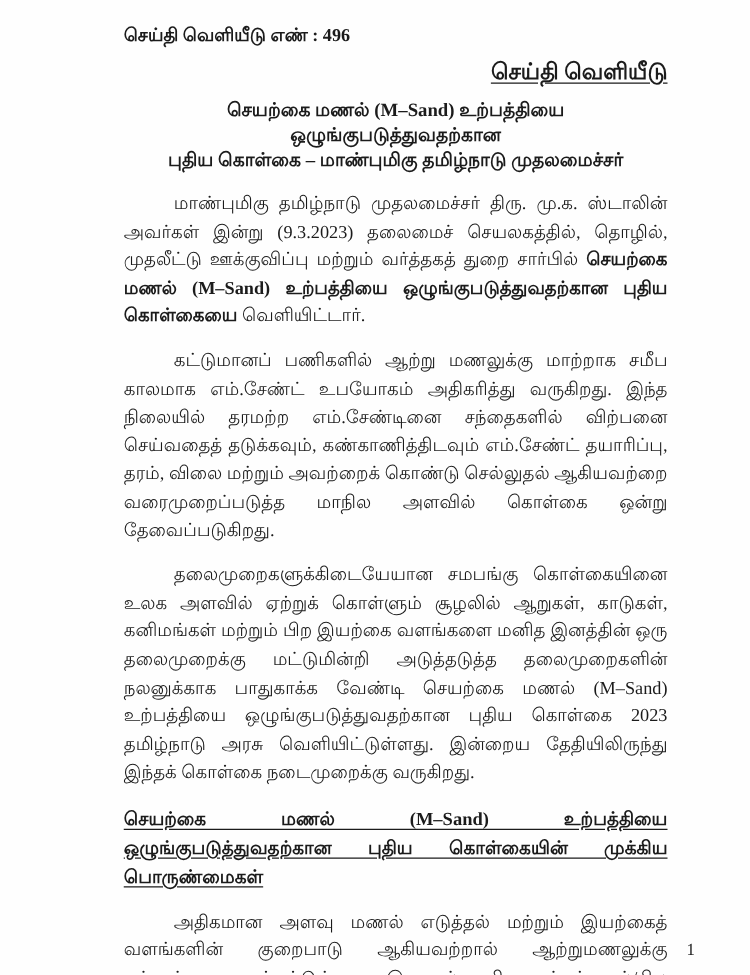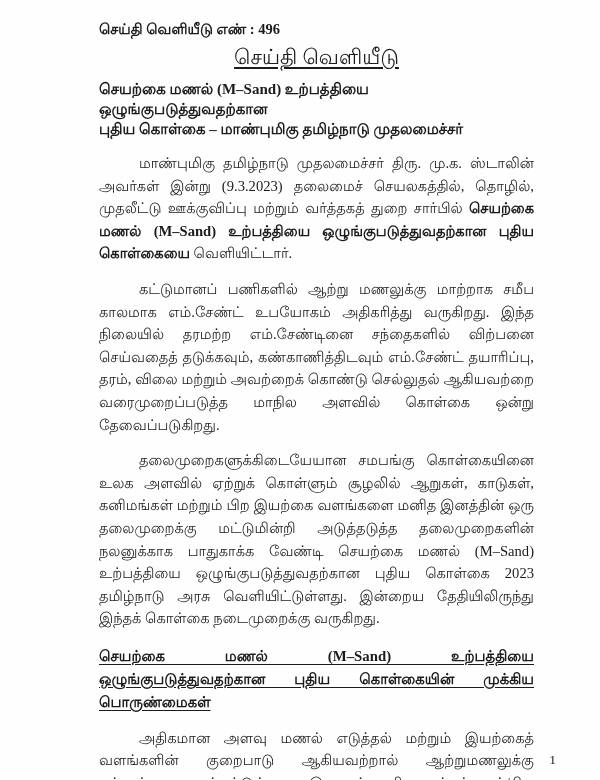--- a/index.html
+++ b/index.html
@@ -20,32 +20,32 @@
   }
   .header-row {
     display: flex;
     justify-content: space-between;
     align-items: baseline;
     font-weight: bold;
     font-size: 14.5px;
     line-height: 18px;
   }
   .doc-title {
-    text-align: center;
-    font-weight: normal;
-    font-size: 21px;
+    text-align: right;
+    font-weight: bold;
+    font-size: 18px;
     margin-top: 10px;
     line-height: 18px;
   }
   .doc-title span {
     text-decoration: underline;
     text-underline-offset: 3px;
   }
   .headline {
-    text-align: left;
+    text-align: center;
     font-weight: bold;
     font-size: 15px;
     line-height: 20px;
     margin-top: 13px;
   }
   .para {
     text-align: justify;
     text-indent: 40px;
     font-size: 14.6px;
     line-height: 22.6px;

